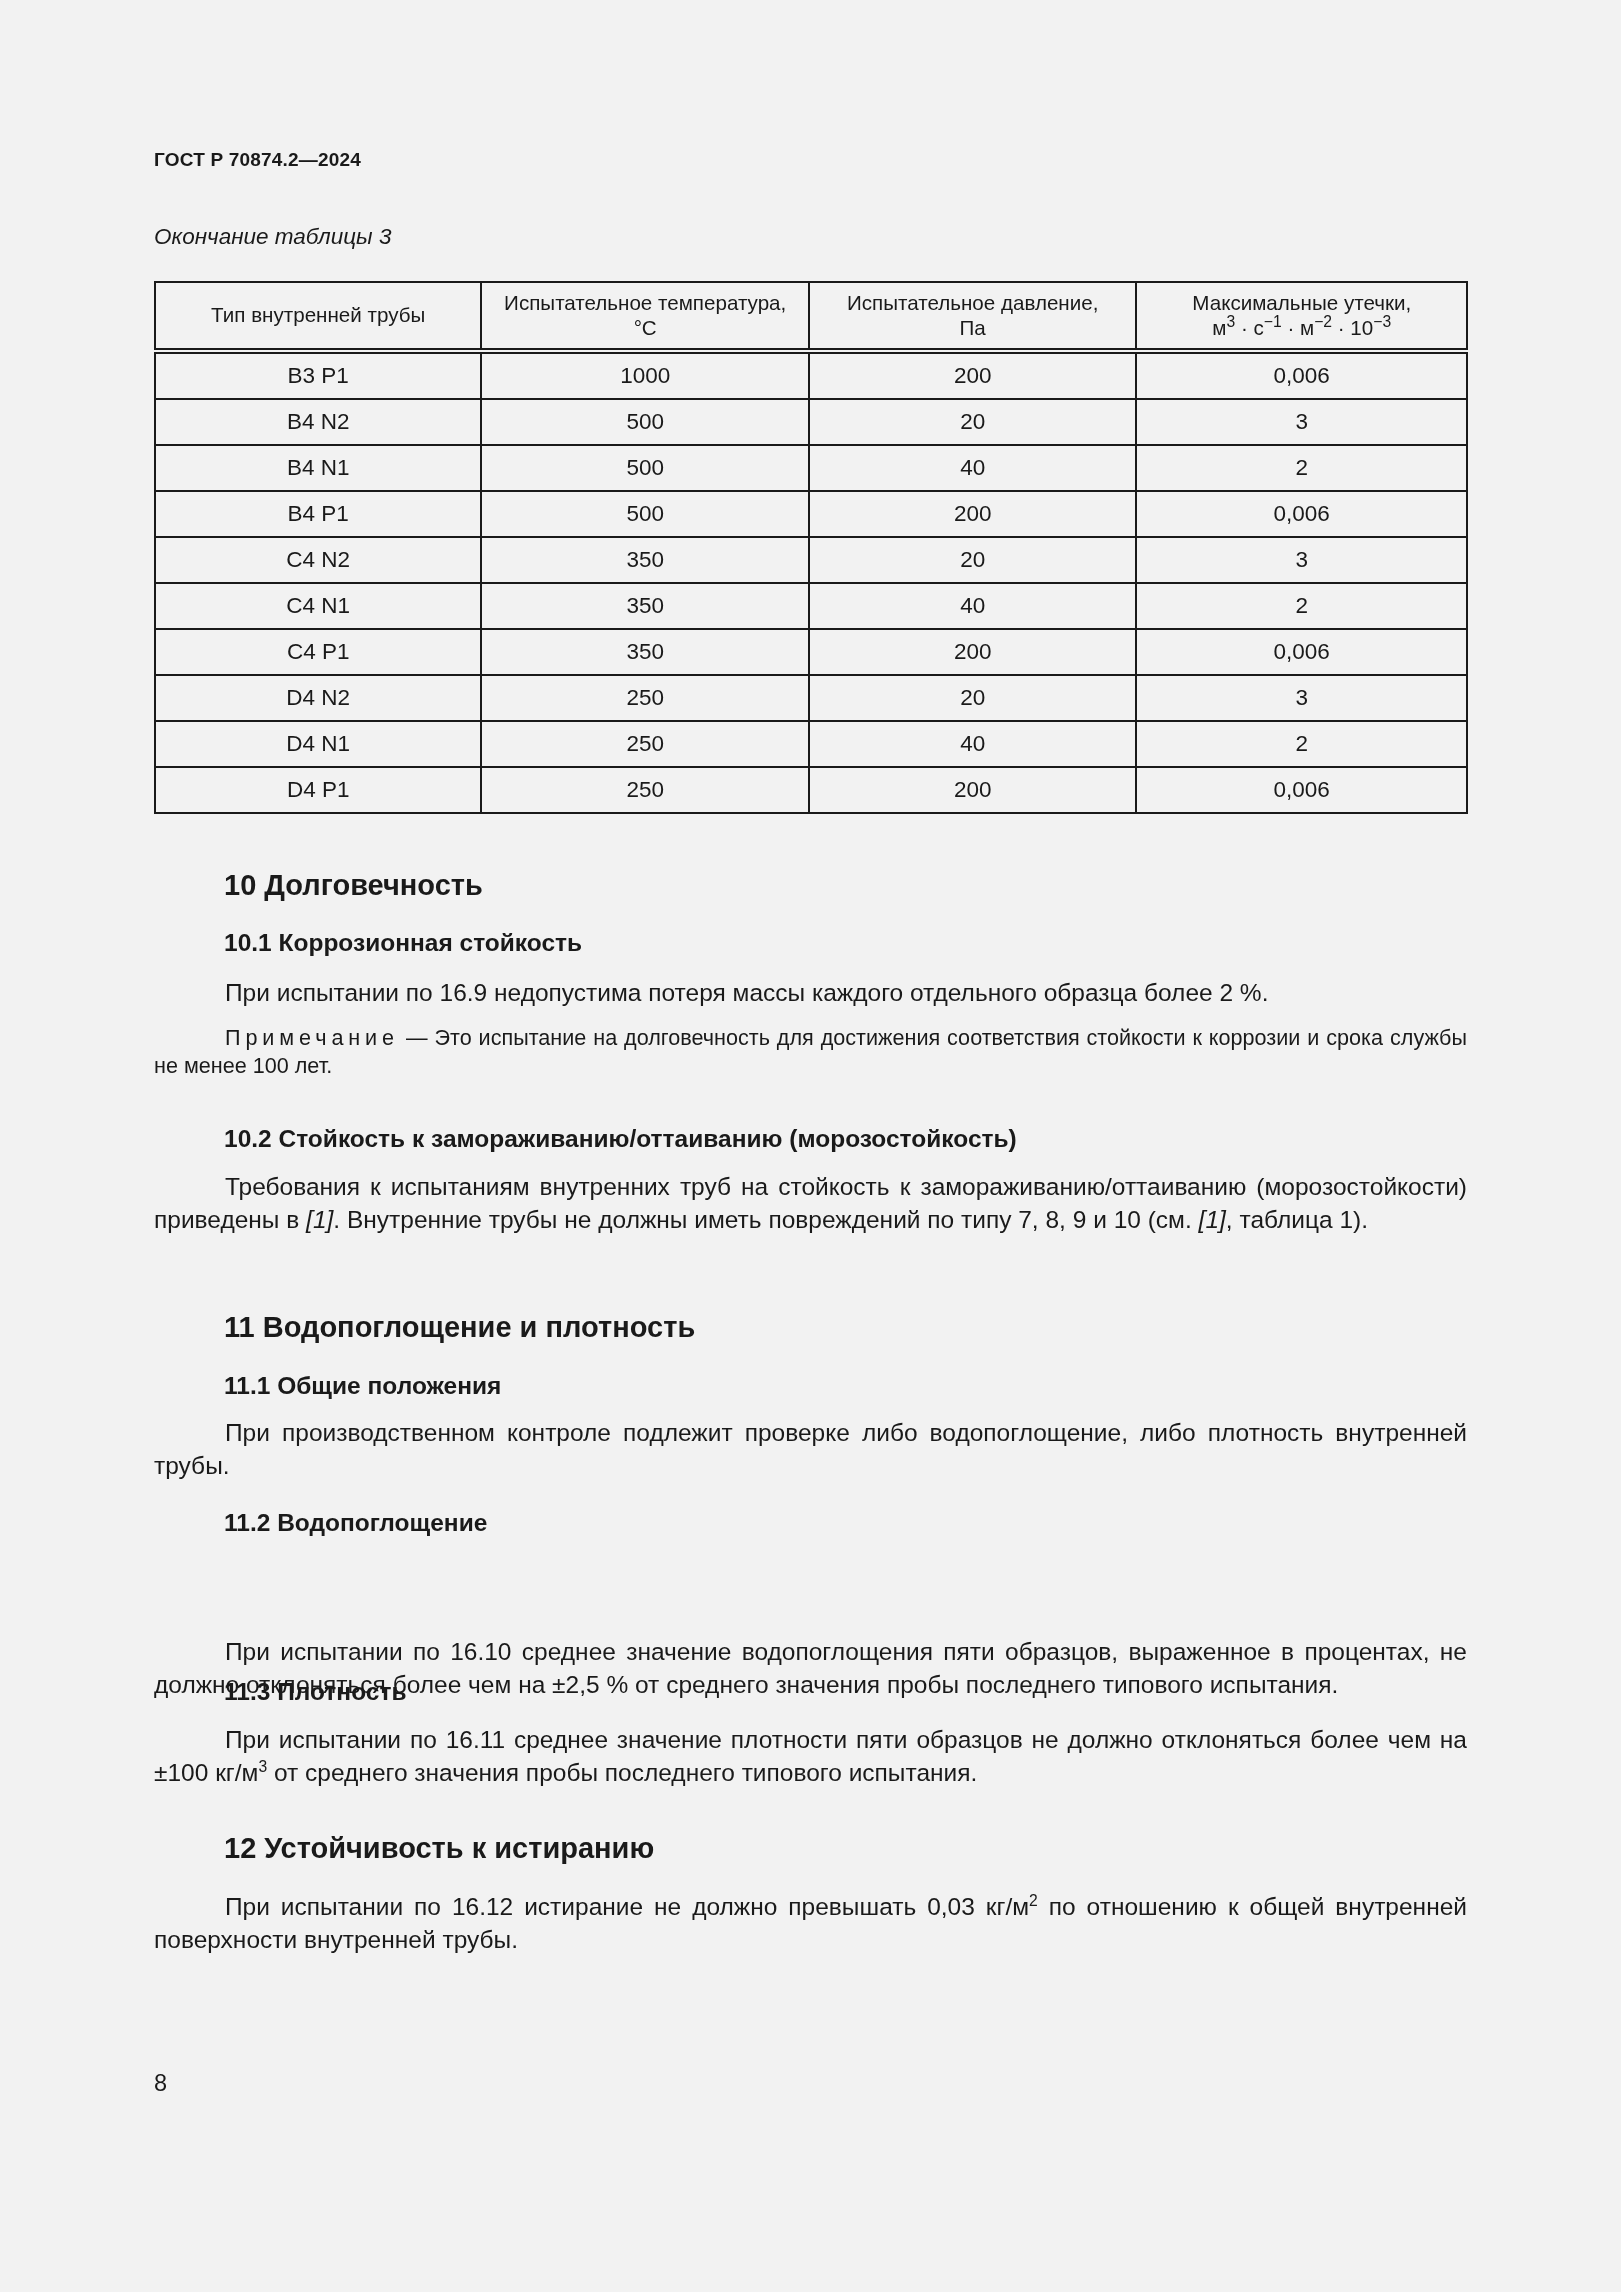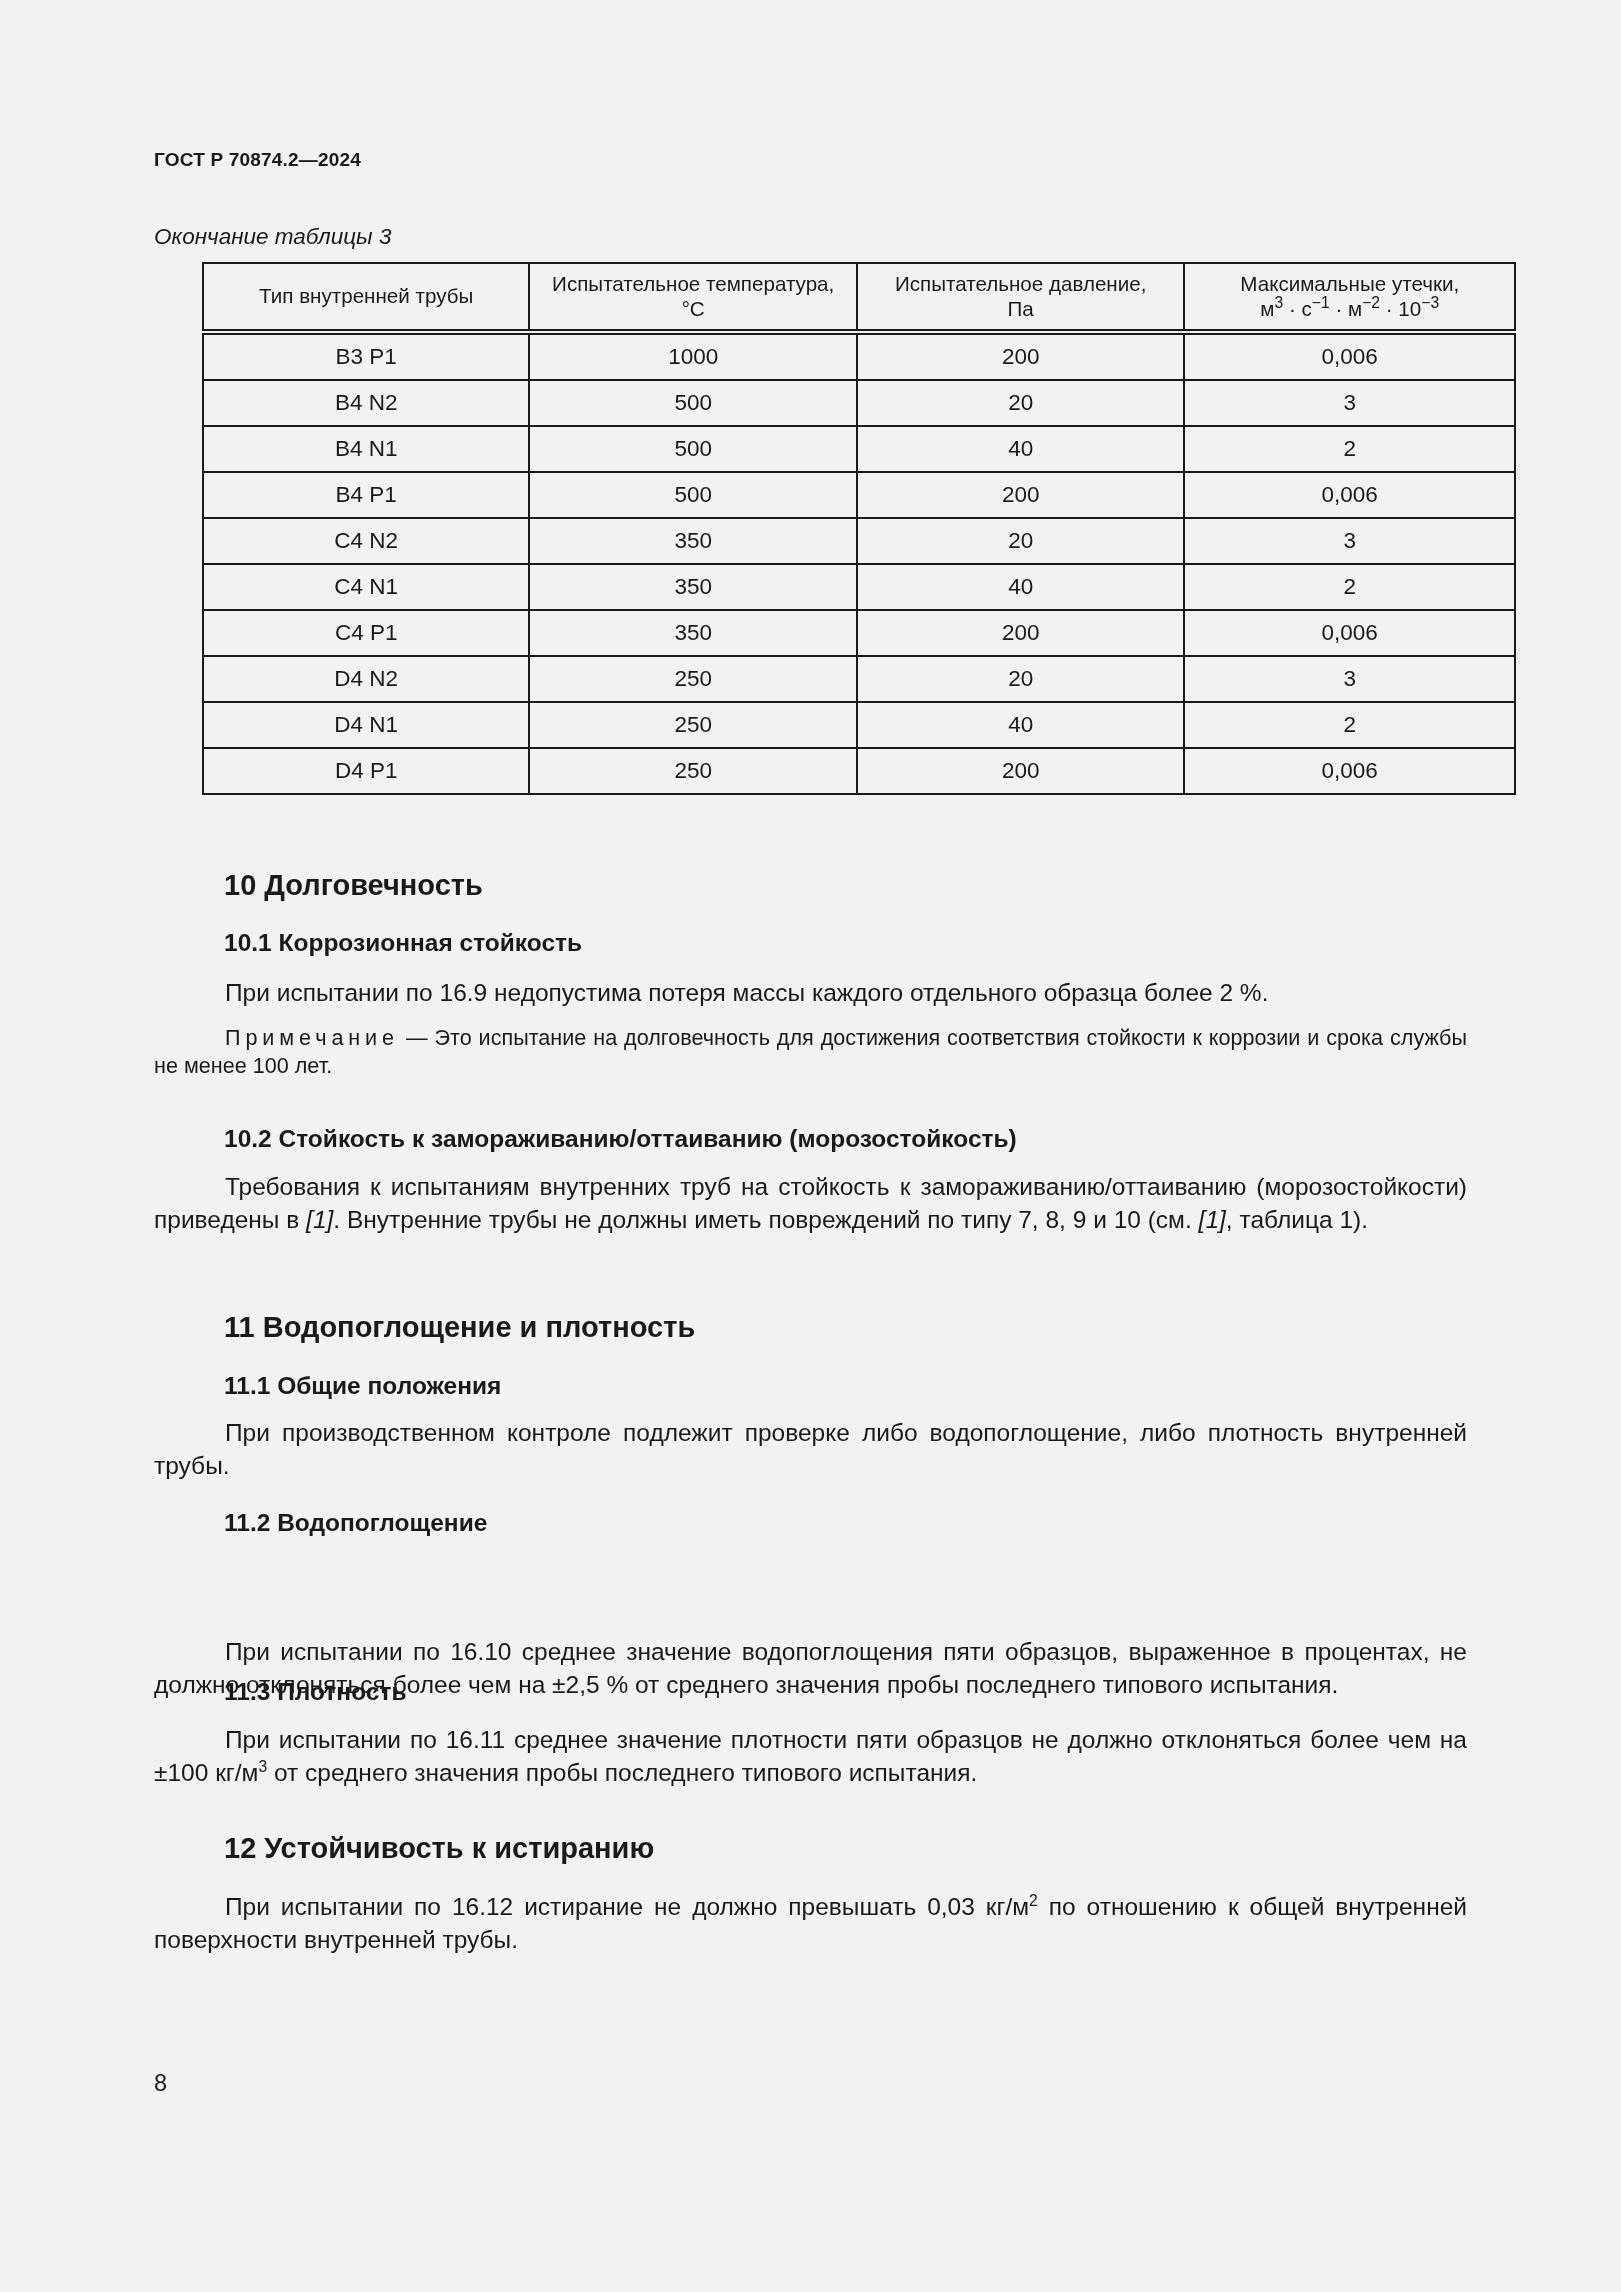--- a/index.html
+++ b/index.html
@@ -1,20 +1,20 @@
 <!DOCTYPE html>
 <html><head>
 <meta charset="utf-8">
 <style>
   html,body{margin:0;padding:0;}
   body{width:1621px;height:2293px;background:#f2f2f2;color:#1a1a1a;font-family:"Liberation Sans",sans-serif;position:relative;overflow:hidden;}
   .abs{position:absolute;}
   .doc-id{left:154px;top:149px;font-size:19px;font-weight:bold;letter-spacing:0.2px;}
   .table-caption{left:154px;top:224px;font-size:22.5px;font-style:italic;}
-  table.t{position:absolute;left:154px;top:262px;width:1314px;border-collapse:collapse;font-size:22.5px;margin-left:48px;}
+  table.t{position:absolute;left:154px;top:281px;width:1314px;border-collapse:collapse;font-size:22.5px;}
   table.t th,table.t td{border:2.9px solid #1a1a1a;text-align:center;font-weight:normal;padding:0;}
   table.t th{height:65px;line-height:24.5px;font-size:20.6px;}
   table.t thead tr{border-bottom:6.9px double #1a1a1a;}
   table.t thead th{border-bottom:6.9px double #1a1a1a;}
   table.t td{height:44px;}
   .c1{width:325px;}.c2{width:326px;}.c3{width:326px;}.c4{width:329px;}
   .h1{left:224px;font-size:29px;font-weight:bold;text-align:center;}
   .h2{left:224px;font-size:24.5px;font-weight:bold;}
   .p{left:154px;width:1313px;font-size:24.5px;line-height:33px;text-align:justify;text-indent:71px;}
   .note{left:154px;width:1313px;font-size:21.6px;line-height:28px;text-align:justify;text-indent:71px;}

